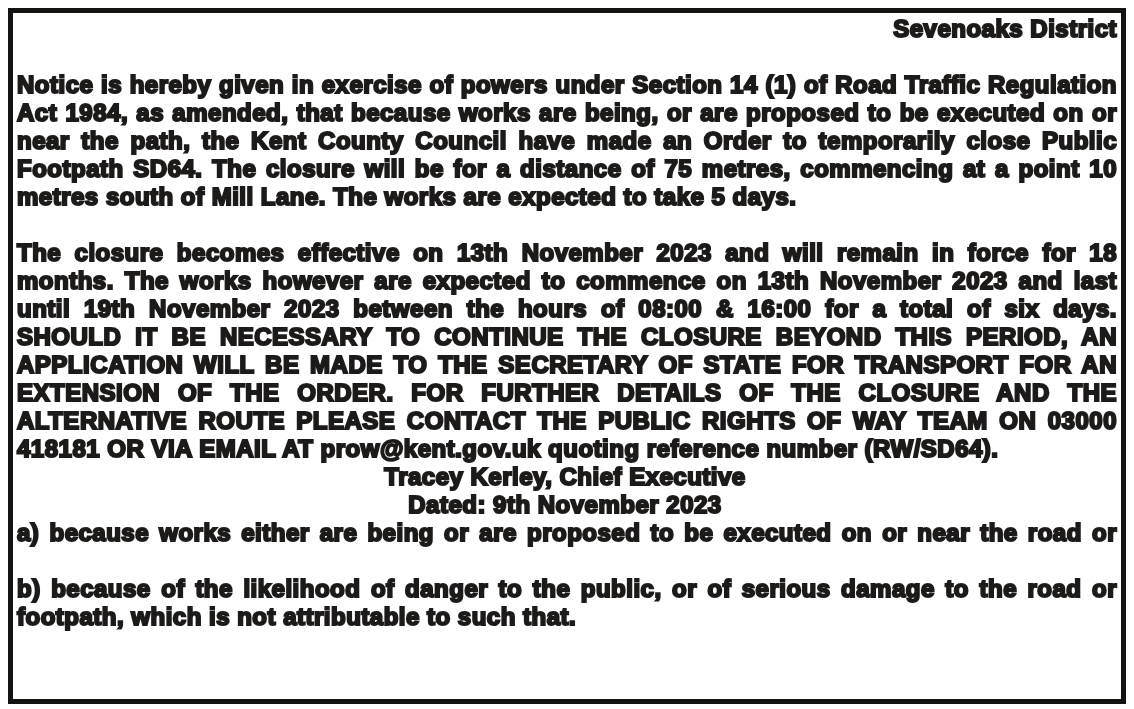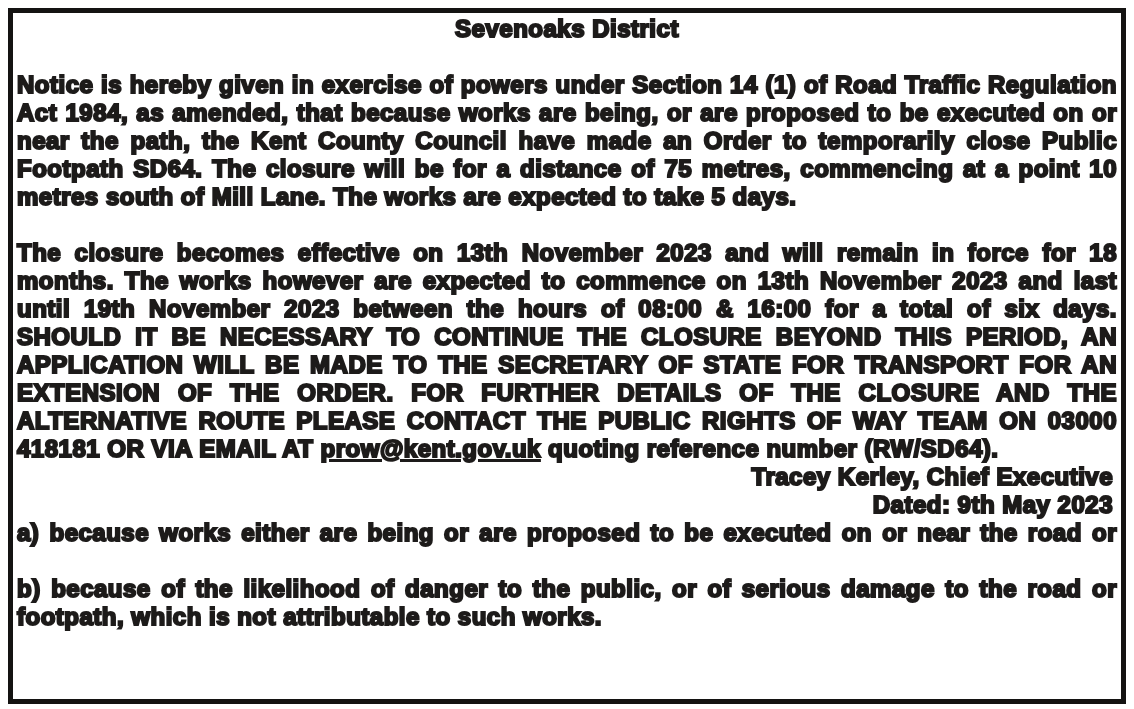--- a/index.html
+++ b/index.html
@@ -30,26 +30,25 @@
   .txt {
     font-family: "Liberation Sans", "DejaVu Sans", sans-serif;
     font-weight: bold;
     font-size: 24px;
     line-height: 28px;
     color: #1d1b1a;
     -webkit-text-stroke: 2.1px #1d1b1a;
     letter-spacing: 0.5px;
     filter: blur(0.3px);
   }
-  .center { text-align: center; }
-  .right  { text-align: right; padding-right: 4px; }
+  .center { text-align: right; }
+  .right  { text-align: center; padding-right: 4px; }
   .just   { text-align: justify; text-justify: inter-word; margin-top: 28px; }
   .just-force { text-align: justify; text-align-last: justify; }
   .email-link {
-    text-decoration: underline;
     text-decoration-thickness: 3px;
     text-underline-offset: 2px;
     color: inherit;
   }
   .sig-block { margin-top: 0px; }
 </style>
 </head>
 <body>
 
 <div class="page">
@@ -58,22 +57,22 @@
     <div class="center">Sevenoaks District</div>
 
 
 
     <div class="just">Notice is hereby given in exercise of powers under Section 14 (1) of Road Traffic Regulation Act 1984, as amended, that because works are being, or are proposed to be executed on or near the path, the Kent County Council have made an Order to temporarily close Public Footpath SD64. The closure will be for a distance of 75 metres, commencing at a point 10 metres south of Mill Lane. The works are expected to take 5 days.</div>
 
     <div class="just"><span>The closure becomes effective on 13th November 2023 and will remain in force for 18 months. The works however are expected to commence on 13th November 2023 and last until 19th November 2023 between the hours of 08:00 &amp; 16:00 for a total of six days. </span><span>SHOULD IT BE NECESSARY TO CONTINUE THE CLOSURE BEYOND THIS PERIOD, AN APPLICATION WILL BE MADE TO THE SECRETARY OF STATE FOR TRANSPORT FOR AN EXTENSION OF THE ORDER. FOR FURTHER DETAILS OF THE CLOSURE AND THE ALTERNATIVE ROUTE PLEASE CONTACT THE PUBLIC RIGHTS OF WAY TEAM ON 03000 418181 OR VIA EMAIL AT </span><span class="email-link">prow@kent.gov.uk</span><span> quoting reference number (RW/SD64).</span></div>
 
     <div class="sig-block">
       <div class="right">Tracey Kerley, Chief Executive</div>
-      <div class="right">Dated: 9th May 2023</div>
+      <div class="right">Dated: 9th November 2023</div>
     </div>
 
 
     <div class="just-force">a) because works either are being or are proposed to be executed on or near the road or</div>
 
-    <div class="just">b) because of the likelihood of danger to the public, or of serious damage to the road or footpath, which is not attributable to such works.</div>
+    <div class="just">b) because of the likelihood of danger to the public, or of serious damage to the road or footpath, which is not attributable to such that.</div>
 
   </div>
 </div>
 
 </body></html>

